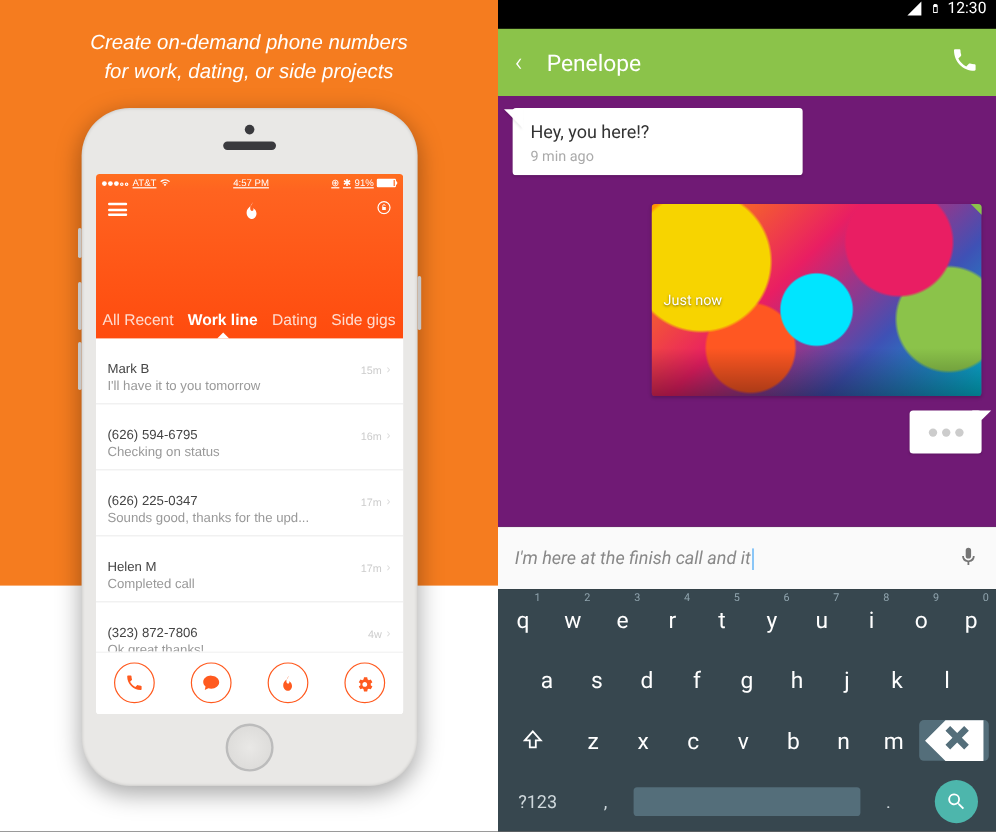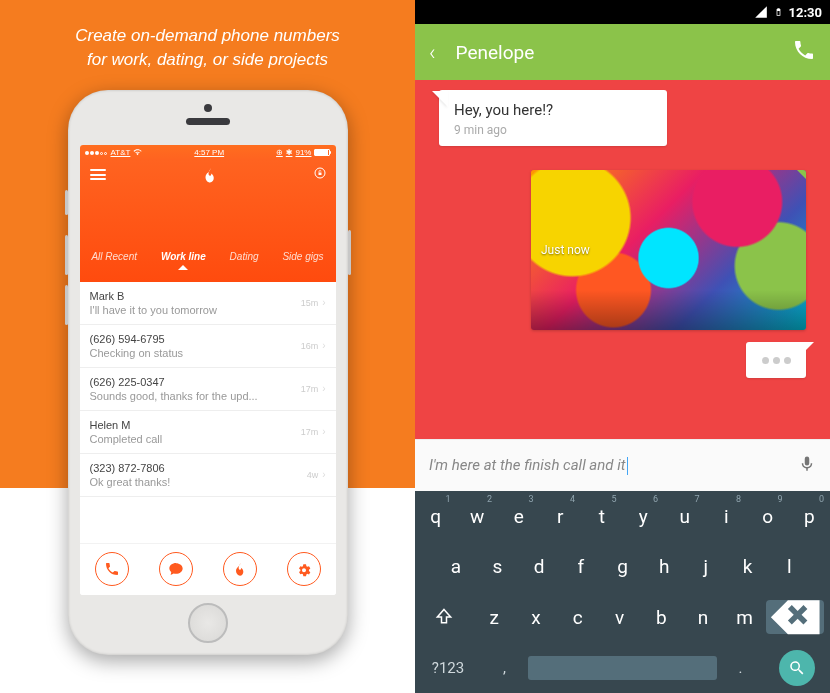--- a/index.html
+++ b/index.html
@@ -21,43 +21,43 @@
 .ios-status .dots span { display: inline-block; width: 4px; height: 4px; border-radius: 50%; background: #fff; margin-right: 1px; }
 .ios-status .dots span.empty { background: transparent; border: 0.5px solid #fff; width: 3px; height: 3px; }
 .ios-status .batt { width: 16px; height: 7px; border: 0.7px solid #fff; border-radius: 1px; position: relative; }
 .ios-status .batt::before { content:""; position:absolute; left:0; top:0; bottom:0; width:90%; background:#fff; }
 .ios-status .batt::after { content:""; position:absolute; right:-2px; top:1.5px; width:1.5px; height:3px; background:#fff; border-radius:0 1px 1px 0; }
 .app-header { height: 122px; background: linear-gradient(180deg,#ff6320 0%, #ff4b0e 100%); color: #fff; position: relative; }
 .app-navrow { display: flex; align-items: center; justify-content: space-between; padding: 6px 10px 0; }
 .hamburger span { display:block; width:16px; height:2px; background:#fff; margin:2.5px 0; border-radius:1px; }
 .app-logo { width: 18px; height: 18px; }
 .lock-icon { font-size: 12px; }
-.app-tabs { position: absolute; bottom: 12px; left: 0; right: 0; display: flex; justify-content: space-around; font-size: 10px; font-style: italic; padding-bottom: 8px; }
+.app-tabs { position: absolute; bottom: 0; left: 0; right: 0; display: flex; justify-content: space-around; font-size: 13px; padding-bottom: 8px; }
 .app-tabs .tab { opacity: 0.8; position: relative; }
 .app-tabs .tab.active { opacity: 1; font-weight: 600; }
 .app-tabs .tab.active::after { content:""; position:absolute; bottom:-8px; left:50%; transform:translateX(-50%); border:5px solid transparent; border-bottom-color:#fff; }
 .conv-list { background:#fff; }
 .conv-row { border-bottom: 1px solid #eee; padding: 8px 10px; display: flex; align-items: center; justify-content: space-between; }
 .conv-row .main { flex: 1; }
-.conv-row .name { font-size: 11px; color: #444; font-weight: 500; }
+.conv-row .name { font-size: 11px; color: #444; font-weight: 500; margin-top: 12px; }
 .conv-row .preview { font-size: 11px; color: #999; margin-top: 2px; }
 .conv-row .meta { display: flex; align-items: center; gap: 4px; font-size: 9px; color: #ccc; }
 .conv-row .chev { color: #ddd; font-size: 10px; }
 .bottom-actions { position: absolute; bottom: 0; left: 0; right: 0; height: 52px; background: #fff; display: flex; align-items: center; justify-content: space-around; border-top: 1px solid #f2f2f2; }
 .action-btn { width: 34px; height: 34px; border: 1.5px solid #ff5a1f; border-radius: 50%; display: flex; align-items: center; justify-content: center; color: #ff5a1f; }
 .action-btn svg { width: 16px; height: 16px; fill: #ff5a1f; }
 
 .right-panel { width: 415px; height: 693px; background: #000; position: relative; font-family: Roboto, Arial, sans-serif; }
-.android-status { height: 24px; background: #000; color: #fff; display: flex; align-items: center; justify-content: flex-end; padding: 0 8px; gap: 6px; font-size: 13px; font-weight: bold; }
+.android-status { height: 24px; background: #000; color: #fff; display: flex; justify-content: flex-end; padding: 0 8px; gap: 6px; font-size: 13px; }
 .android-status svg { fill: #fff; }
 .chat-header { height: 56px; background: #8bc34a; color: #fff; display: flex; align-items: center; padding: 0 14px; gap: 20px; }
 .chat-header .back { font-size: 22px; font-weight: 300; }
 .chat-header .title { font-size: 19px; font-weight: 400; flex: 1; }
 .chat-header .call svg { fill:#fff; width:24px; height:24px; }
-.chat-body { background: #ef4444; height: 359px; padding: 10px 24px; position: relative; }
+.chat-body { background: #701a75; height: 359px; padding: 10px 12px; position: relative; }
 .bubble-in { background: #fff; border: 1px solid transparent; box-shadow: 0 1px 2px rgba(0,0,0,0.12); border-radius: 3px; padding: 10px 14px 8px; max-width: 62%; position: relative; }
 .bubble-in .text { font-size: 15px; color: #333; }
 .bubble-in .time { font-size: 12px; color: #aaa; margin-top: 4px; }
 .bubble-in::before { content:""; position:absolute; left:-8px; top:0; border:8px solid transparent; border-top-color:#fff; border-right-color:#fff; filter: drop-shadow(-1px 1px 1px rgba(0,0,0,0.08)); width:0; height:0; }
 .bubble-img { margin-left: auto; width: 275px; height: 160px; border-radius: 3px; box-shadow: 0 1px 3px rgba(0,0,0,0.2); margin-top: 24px; position: relative; overflow: hidden; display:flex; align-items:center; background:
   radial-gradient(circle at 15% 30%, #f7d400 0 22%, transparent 23%),
   radial-gradient(circle at 75% 20%, #e91e63 0 18%, transparent 19%),
   radial-gradient(circle at 50% 55%, #00e5ff 0 18%, transparent 19%),
   radial-gradient(circle at 90% 60%, #8bc34a 0 16%, transparent 17%),
   radial-gradient(circle at 30% 75%, #ff5722 0 16%, transparent 17%),

